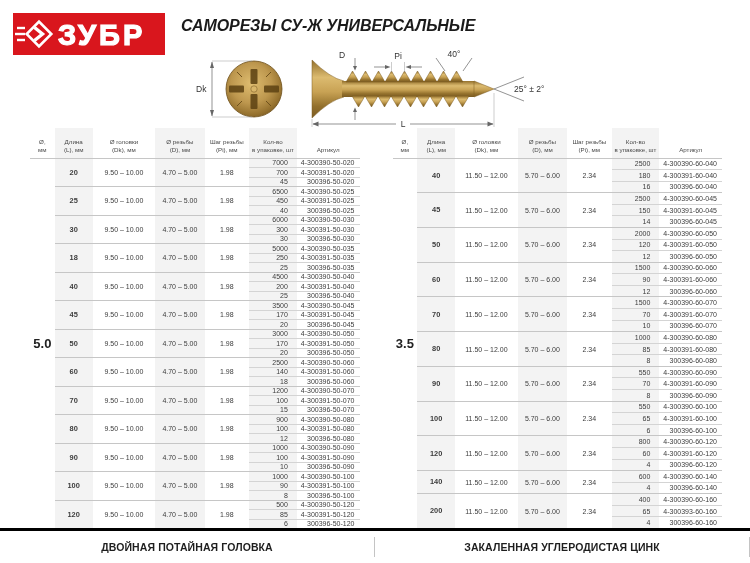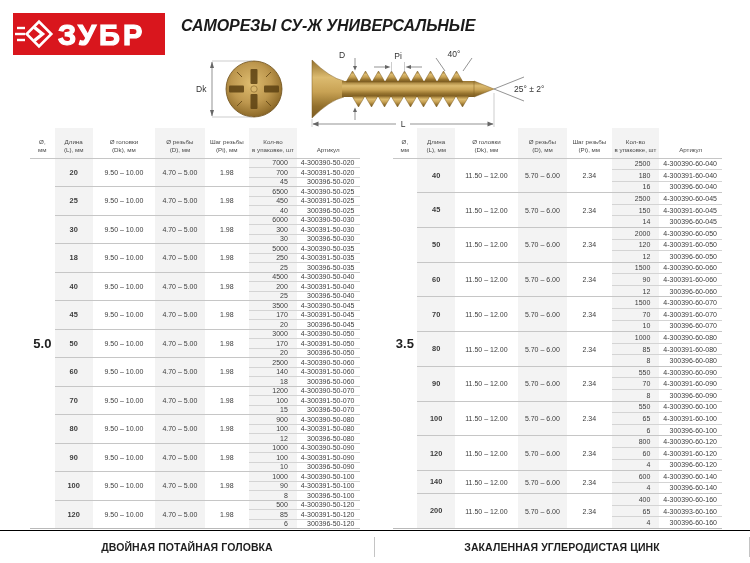--- a/index.html
+++ b/index.html
@@ -23,21 +23,21 @@
      vertical-align:bottom;padding:0 1px 3px;text-align:center;white-space:nowrap;}
   td{font-size:7px;color:#3c3c3c;text-align:center;padding:0 2px;line-height:1;
      white-space:nowrap;overflow:hidden;}
   td.dia{font-weight:bold;font-size:13px;color:#222;}
   td.len{font-weight:bold;font-size:7.4px;}
   td.qty{text-align:right;padding-right:9px;}
   td.art{text-align:right;padding-right:5px;}
   tr.gfirst td{border-top:1px solid #c6c6c6;}
   td.sub{border-top:1px solid #d4d4d4;}
   
-  .footer{position:absolute;left:0;right:0;bottom:0;height:32px;border-top:1px solid #000000;
+  .footer{position:absolute;left:0;right:0;bottom:0;height:32px;border-top:3px solid #000000;
           display:flex;align-items:center;background:#fff;}
   .fitem{flex:1;text-align:center;font-weight:bold;font-size:10.5px;color:#1e1e1e;
          letter-spacing:0.1px;}
   .fdiv{width:1px;height:20px;background:#c4c4c4;}
   .dimtxt{font-size:8.5px;fill:#333;font-family:"Liberation Sans",sans-serif;}
   .dimline{stroke:#666;stroke-width:0.7;fill:none;}
   .extline{stroke:#999;stroke-width:0.5;fill:none;}
 </style>
 </head>
 <body>

